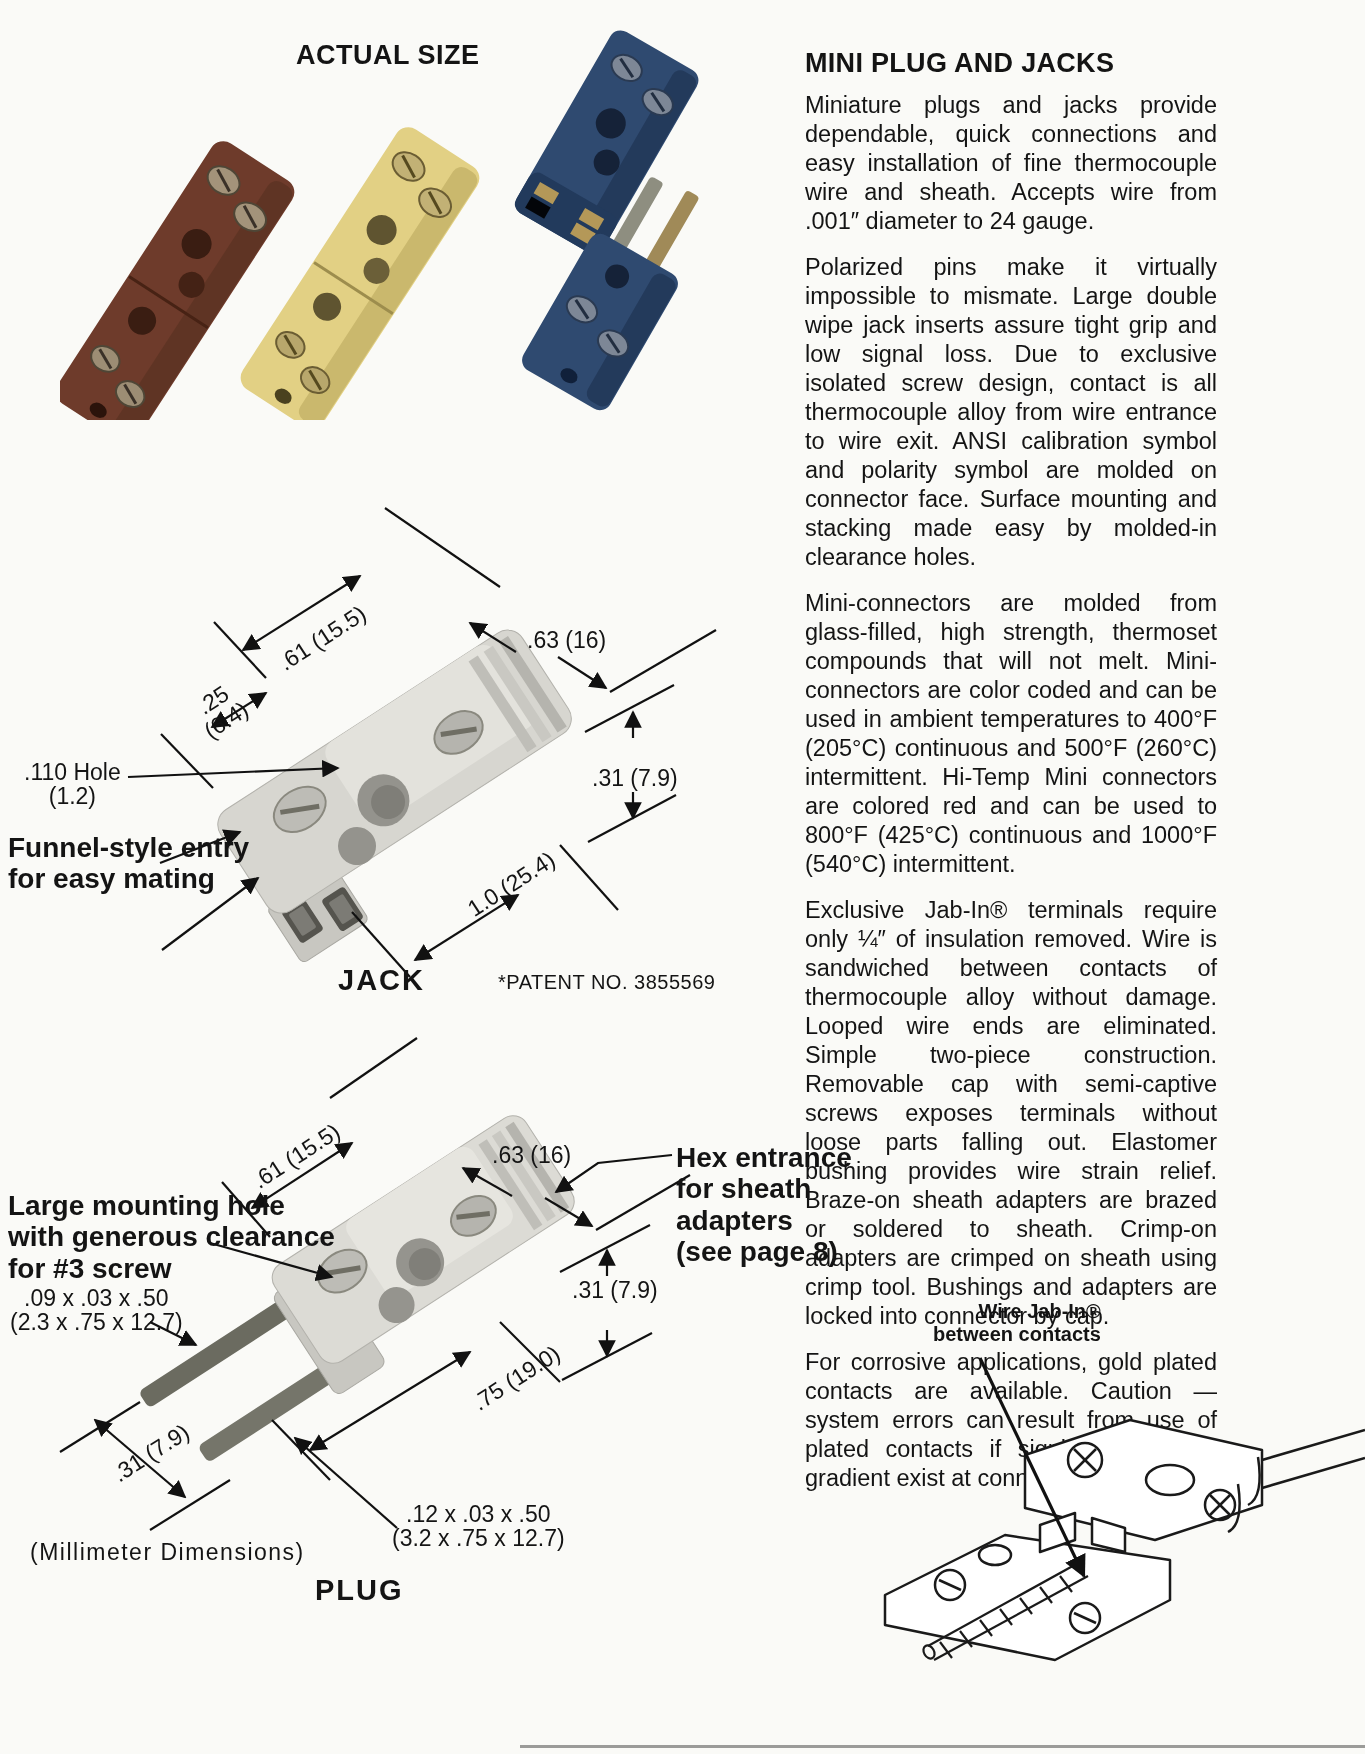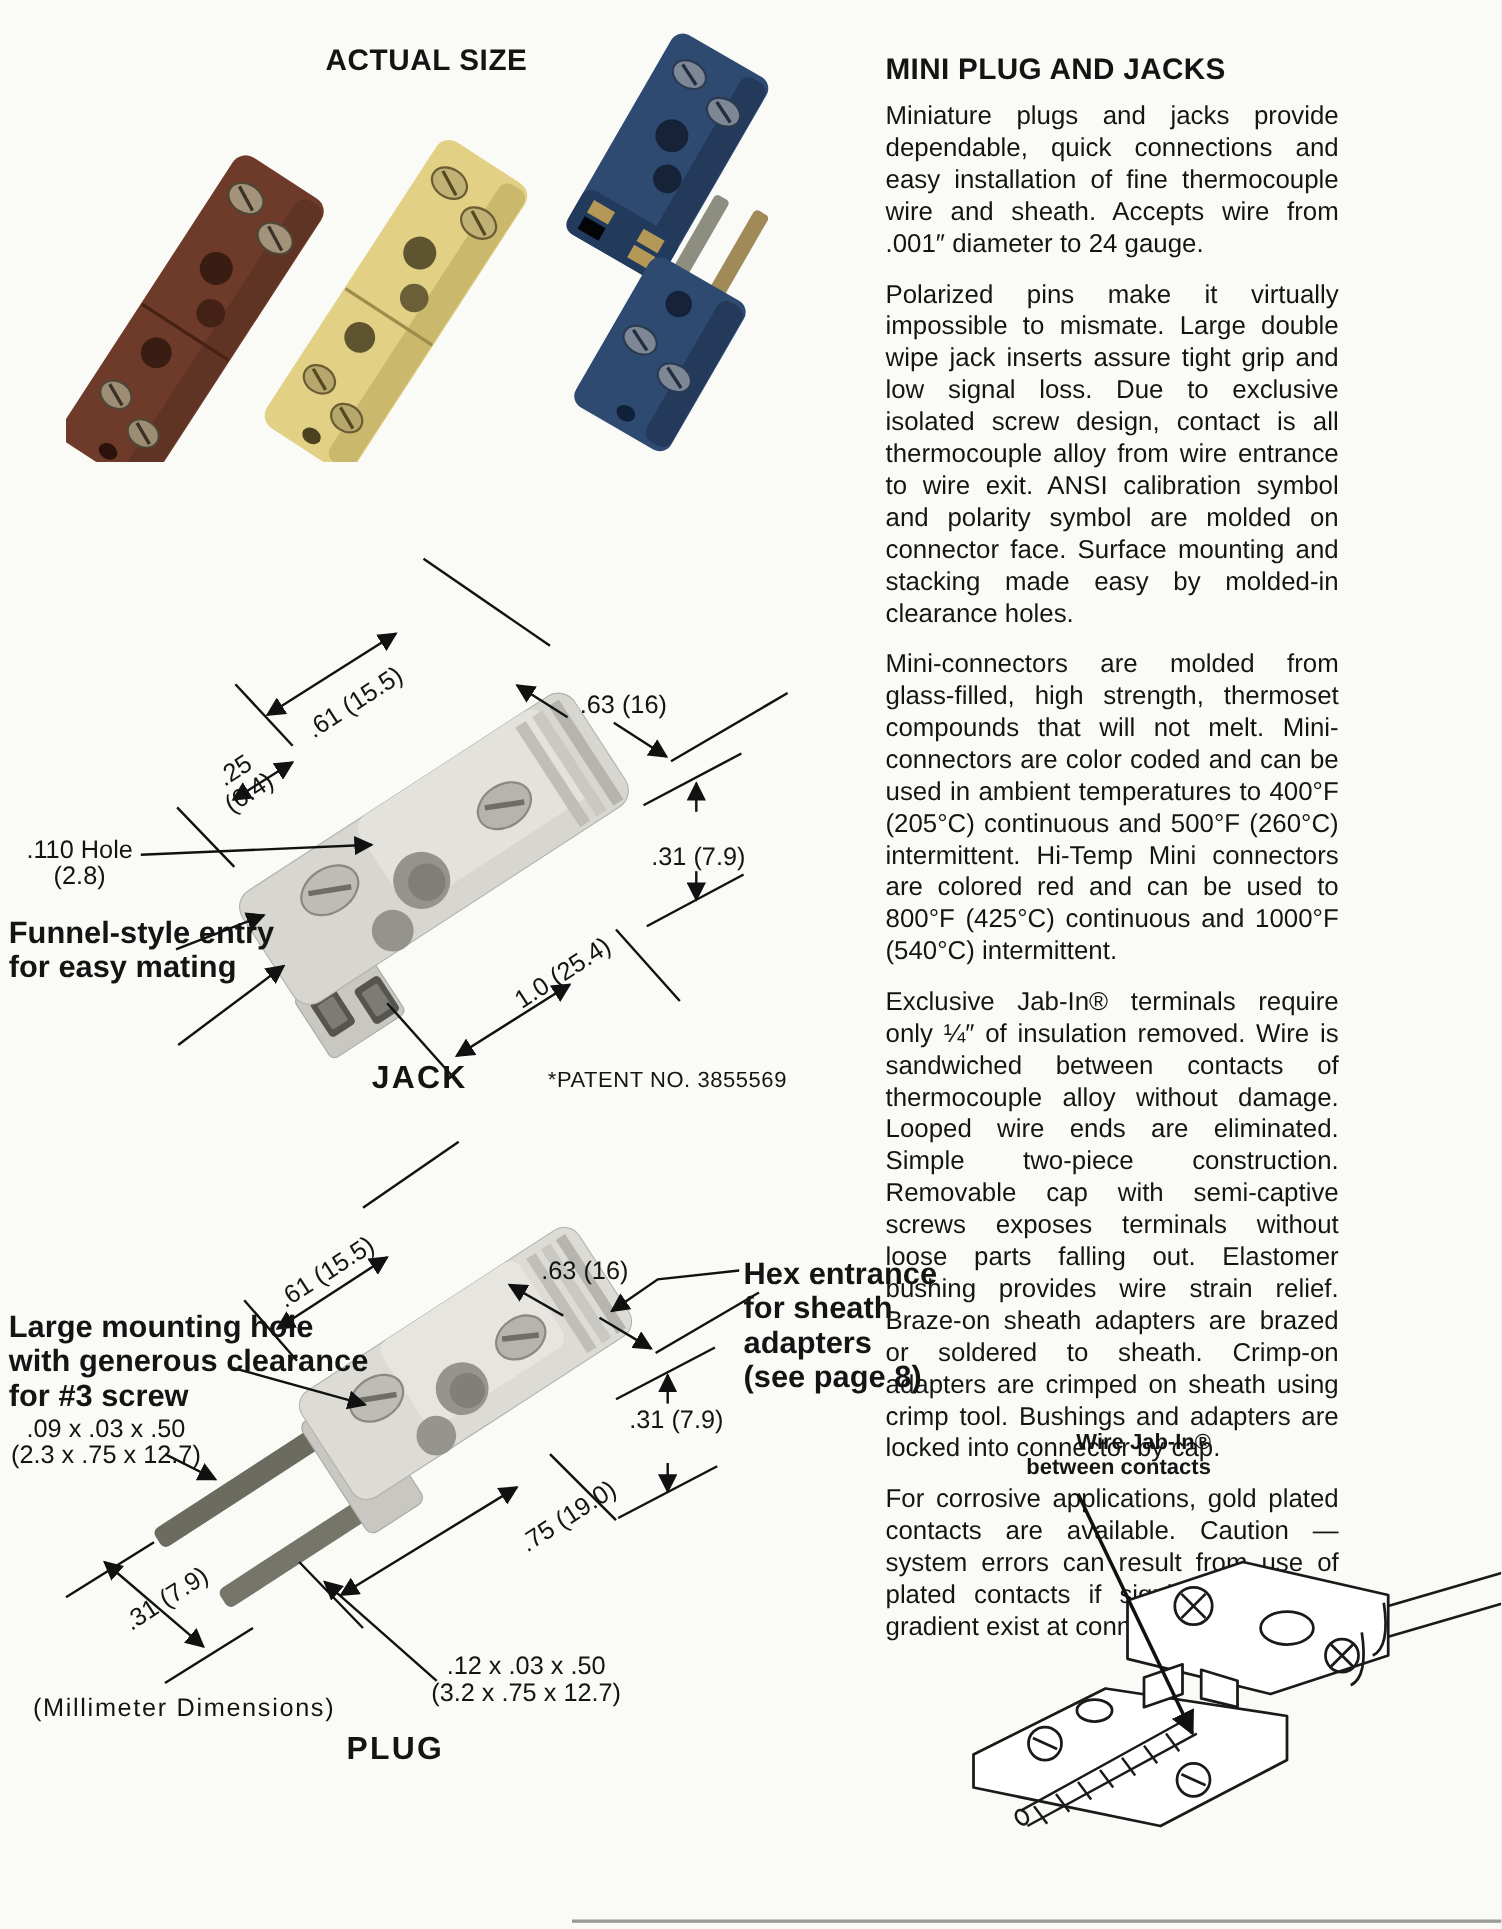--- a/index.html
+++ b/index.html
@@ -148,21 +148,21 @@
       <line x1="162" y1="470" x2="258" y2="398" marker-end="url(#ah1)"></line>
     </g>
   </svg>
 
   <div class="abs dim rot" style="left:273px;top:626px;">.61 (15.5)</div>
   <div class="abs dim rot center" style="left:196px;top:686px;">.25
 (6.4)</div>
   <div class="abs dim" style="left:527px;top:628px;">.63 (16)</div>
   <div class="abs dim" style="left:592px;top:766px;">.31 (7.9)</div>
   <div class="abs dim center" style="left:24px;top:760px;">.110 Hole
-(2.8)</div>
+(1.2)</div>
   <div class="abs blabel" style="left:8px;top:832px;">Funnel-style entry
 for easy mating</div>
   <div class="abs dim rot" style="left:462px;top:872px;">1.0 (25.4)</div>
   <div class="abs patent" style="left:498px;top:971px;">*PATENT NO. 3855569</div>
   <div class="abs bigcap" style="left:338px;top:964px;">JACK</div>
 
   <svg class="abs" style="left:0px;top:1000px;" width="780" height="660" viewBox="0 0 780 660">
     <defs>
       <marker id="ah2" viewBox="0 0 10 10" refX="9" refY="5" markerWidth="8" markerHeight="8" orient="auto-start-reverse">
         <path d="M0,0L10,5L0,10Z" fill="#111"></path>

